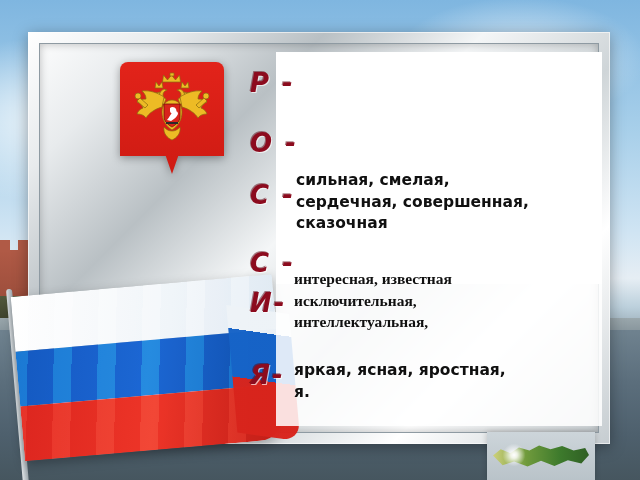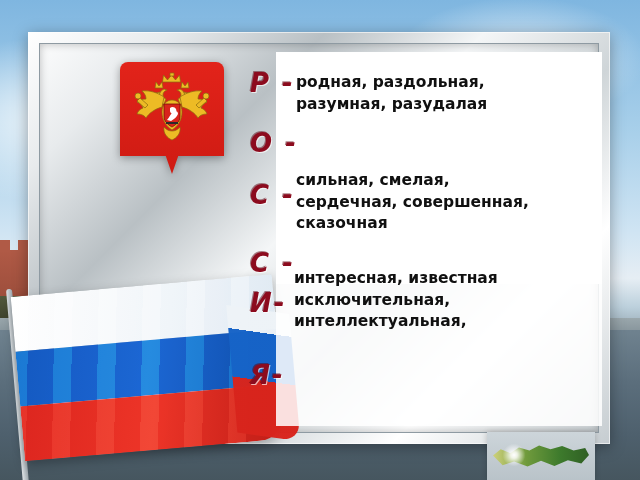--- a/index.html
+++ b/index.html
@@ -176,21 +176,21 @@
   .r2{left:0;top:78px;}
   .r3{left:0;top:130px;}
   .r4{left:0;top:198px;}
   .r5{left:0;top:238px;}
   .r6{left:0;top:310px;}
 
   .r1 .words{padding-top:2px;}
   .r2 .words{padding-top:0px;}
   .r3 .words{margin-top:-12px;}
   .r4 .words{padding-top:2px;}
-  .r5 .words{margin-top:-22px;}
+  .r5 .words{margin-top:-22px;font-family:Liberation Serif, serif;}
   .r6 .words{margin-top:-2px;}
   .r2 .letter,.r5 .letter,.r6 .letter{width:44px;}
 </style>
 </head>
 <body>
 
 <div class="stage">
 
   <div class="sky"></div>
   <div class="far-buildings"></div>
@@ -264,21 +264,20 @@
     <div class="tail"></div>
   </div>
 
   <div class="panel-top"></div>
   <div class="panel-bottom"></div>
 
   <div class="rows">
 
     <div class="row r1">
       <div class="letter">Р -</div>
-      <div class="words">родная, раздольная,<br>разумная, разудалая</div>
     </div>
 
     <div class="row r2">
       <div class="letter">О -</div>
     </div>
 
     <div class="row r3">
       <div class="letter">С -</div>
       <div class="words">сильная, смелая,<br>сердечная, совершенная,<br>сказочная</div>
     </div>
@@ -287,20 +286,21 @@
       <div class="letter">С -</div>
     </div>
 
     <div class="row r5">
       <div class="letter">И-</div>
       <div class="words">интересная, известная<br>исключительная,<br>интеллектуальная,</div>
     </div>
 
     <div class="row r6">
       <div class="letter">Я-</div>
+      <div class="words">яркая, ясная, яростная,<br>я.</div>
     </div>
 
   </div>
 
   <div class="minimap">
     <div class="land"></div>
     <div class="glint"></div>
   </div>
 
 </div>

